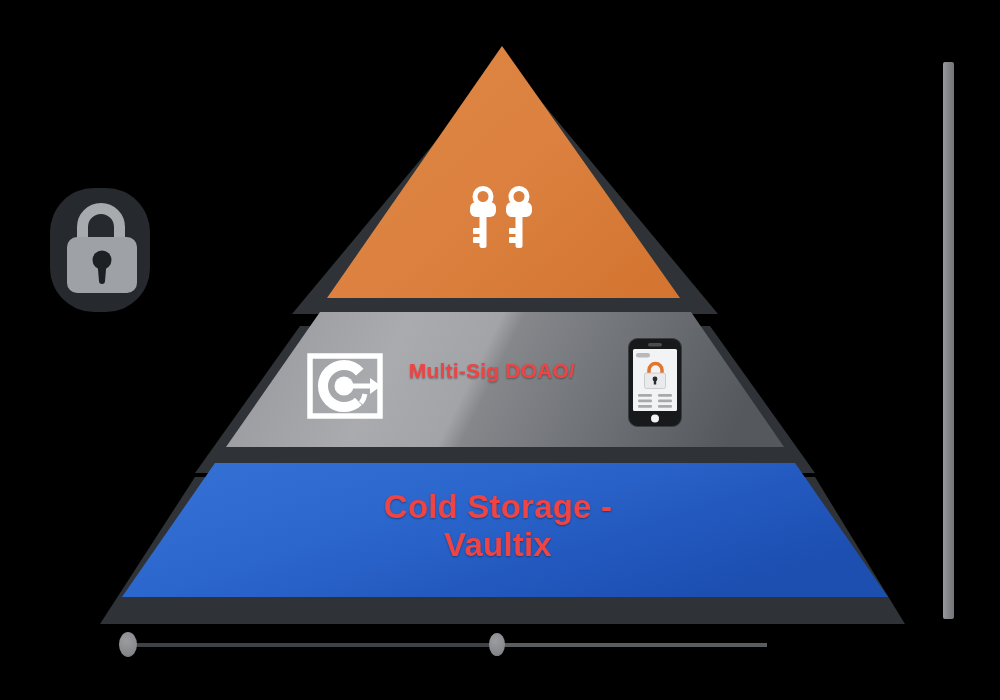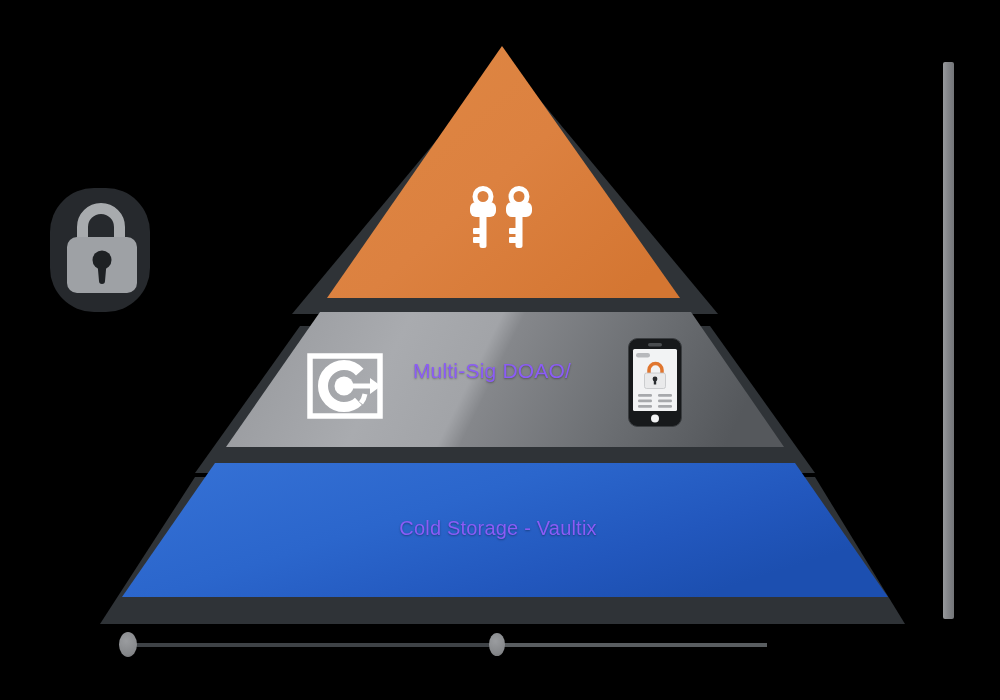--- a/index.html
+++ b/index.html
@@ -2,24 +2,24 @@
 <html><head>
 <meta charset="utf-8">
 <style>
   html,body{margin:0;padding:0;background:#000;}
   .stage{
     position:relative;width:1000px;height:700px;overflow:hidden;
     background:#000;
     font-family:"Liberation Sans", sans-serif;
   }
   .scene{position:absolute;left:0;top:0;width:1000px;height:700px;}
-  .txt{position:absolute;color:#8b5cf6;font-weight:normal;text-align:center;
+  .txt{position:absolute;color:#ef4444;font-weight:bold;text-align:center;
        text-shadow:0 1px 2px rgba(0,0,0,.35);letter-spacing:.2px;}
   .mid-text{left:342px;top:358px;width:300px;font-size:21px;line-height:26px;}
-  .bottom-label{left:348px;top:517px;width:300px;font-size:20px;}
+  .bottom-label{left:348px;top:488px;width:300px;font-size:33px;}
   .bottom-value{left:692px;top:517px;width:100px;font-size:25px;}
   .lock-badge{
     position:absolute;left:50px;top:188px;width:100px;height:124px;
     background:#26292d;border-radius:44px;
   }
   .keys{position:absolute;left:468px;top:186px;width:66px;height:64px;
         display:flex;gap:6px;}
   .target{position:absolute;left:306px;top:352px;width:78px;height:68px;}
   .phone{position:absolute;left:628px;top:338px;width:54px;height:89px;}
   .vrail{

